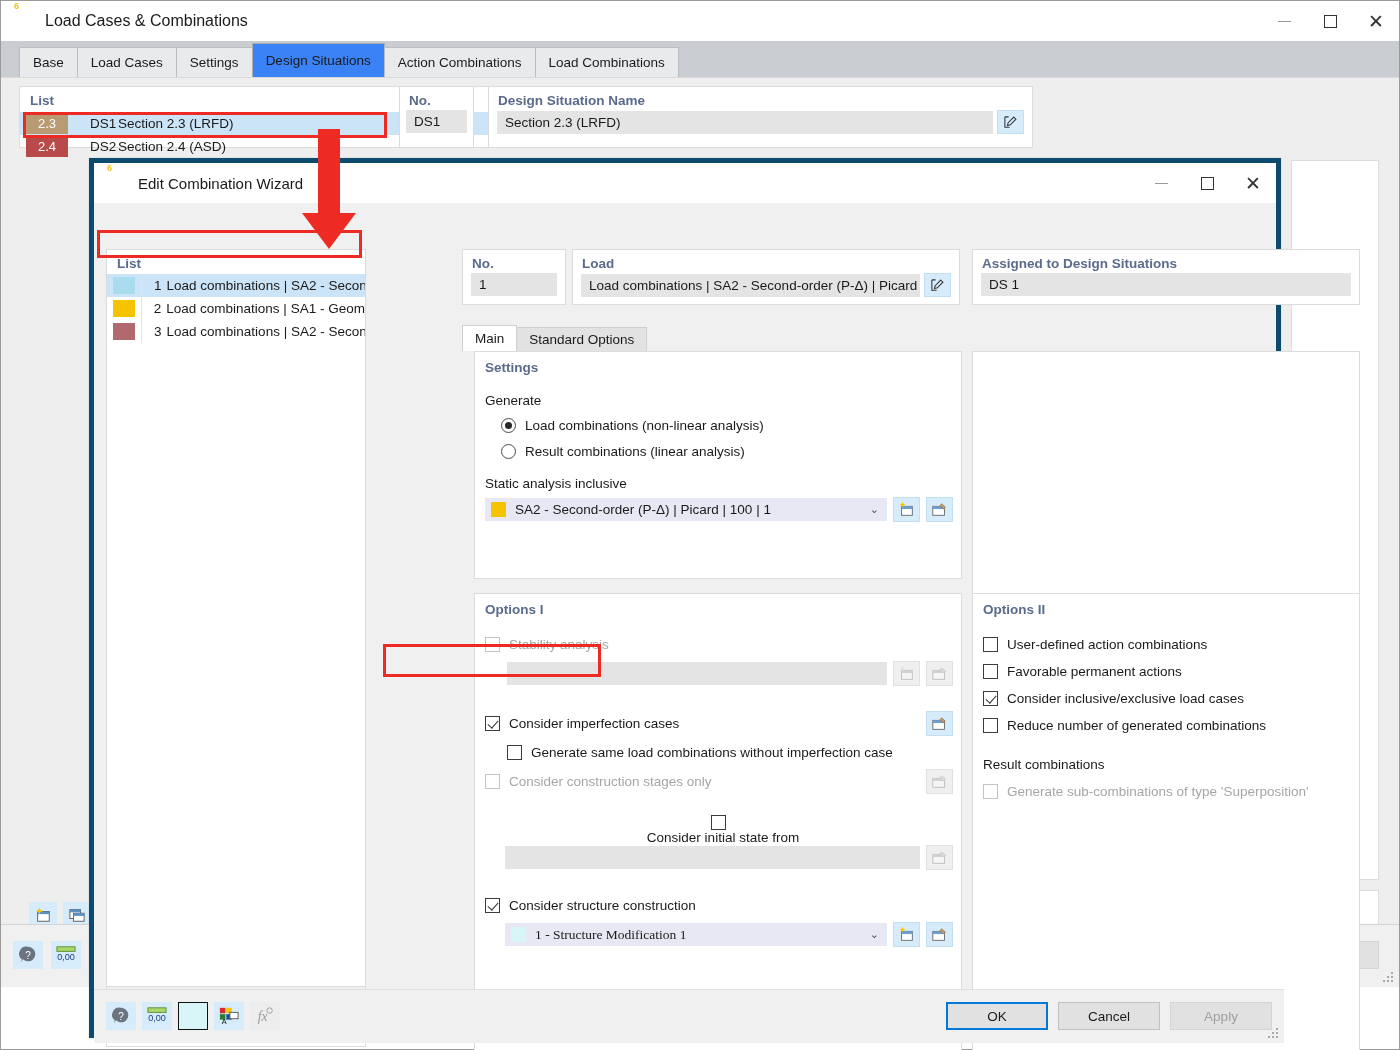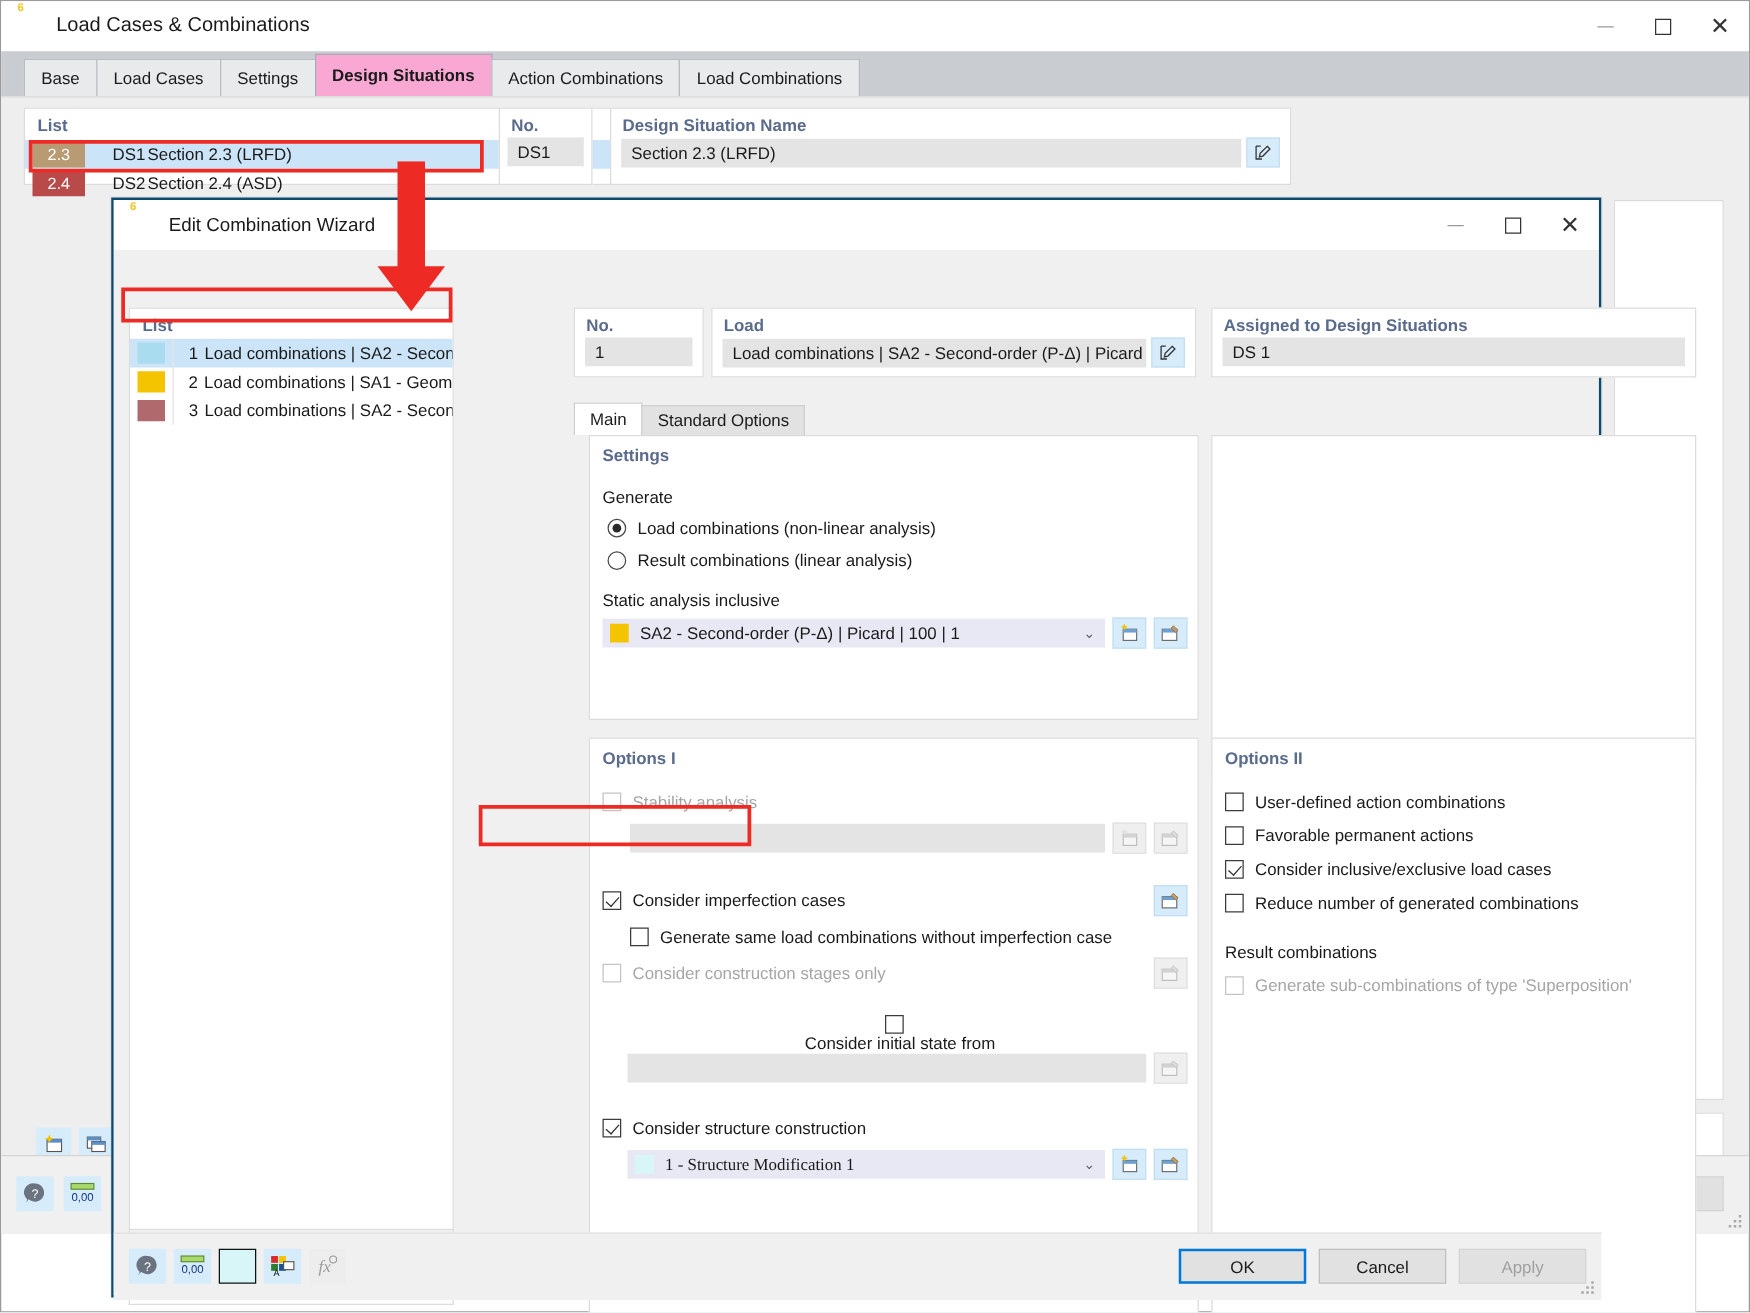--- a/index.html
+++ b/index.html
@@ -66,23 +66,23 @@
   }
   .tab {
     height: 30px; padding: 0 13px;
     display: flex; align-items: center;
     font-size: 13.5px; color: #1a1a1a;
     background: #e9eaec;
     border: 1px solid #b9bcc1; border-bottom: none;
     margin-right: -1px;
   }
   .tab.active {
-    background: #f9a8d4; height: 34px;
+    background: #3b82f6; height: 34px;
     border-color: #a9acb1;
-    font-weight: 700;
+    font-weight: 400;
   }
 
   
   .mainbody {
     position: absolute; top: 76px; left: 0; width: 1398px; height: 910px;
     background: #eeeeee;
     border-top: 1px solid #d9d9d9;
   }
 
   .group {
@@ -107,21 +107,21 @@
     display: flex; align-items: center; justify-content: center;
     color: #fff; font-size: 13px;
   }
   .ds-code { width: 38px; padding-left: 10px; }
   .ds-name { }
 
   
   .dialog {
     position: absolute; left: 88px; top: 157px; width: 1192px; height: 880px;
     background: #f0f0f0;
-    border: 2px solid #0c4a6e;
+    border: 5px solid #0c4a6e;
     box-shadow: 0 0 0 1px rgba(0,0,0,0.04);
     z-index: 40;
   }
   .dlg-titlebar {
     height: 40px; background: #ffffff; display: flex; align-items: center;
     position: relative;
   }
   .dlg-title-text { margin-left: 10px; font-size: 15px; }
   .dlg-wincontrols { position: absolute; right: 0; top: 0; height: 40px; display: flex; }
 
@@ -198,21 +198,21 @@
   #right-top-panel { left: 878px; top: 148px; width: 388px; height: 278px; }
   #options1-panel { left: 380px; top: 390px; width: 488px; height: 508px; }
   #options2-panel { left: 878px; top: 390px; width: 388px; height: 508px; }
 
   .panel-title {
     font-size: 13.5px; font-weight: bold; color: #5a6b8c;
     padding: 8px 0 6px 10px;
   }
   .sub-label { font-size: 13.5px; padding: 4px 0 4px 10px; }
 
-  .radio-row { display: flex; align-items: center; height: 26px; padding-left: 14px; }
+  .radio-row { display: flex; align-items: center; height: 26px; padding-left: 26px; }
   .radio {
     width: 15px; height: 15px; border: 1.6px solid #4a4a4a; border-radius: 50%;
     margin-right: 9px; position: relative; background: #fff; flex: 0 0 15px;
   }
   .radio.on::after {
     content: ""; position: absolute; left: 3px; top: 3px;
     width: 7px; height: 7px; border-radius: 50%; background: #2a2a2a;
   }
 
   .cb-row { display: flex; align-items: center; height: 27px; padding-left: 10px; }

